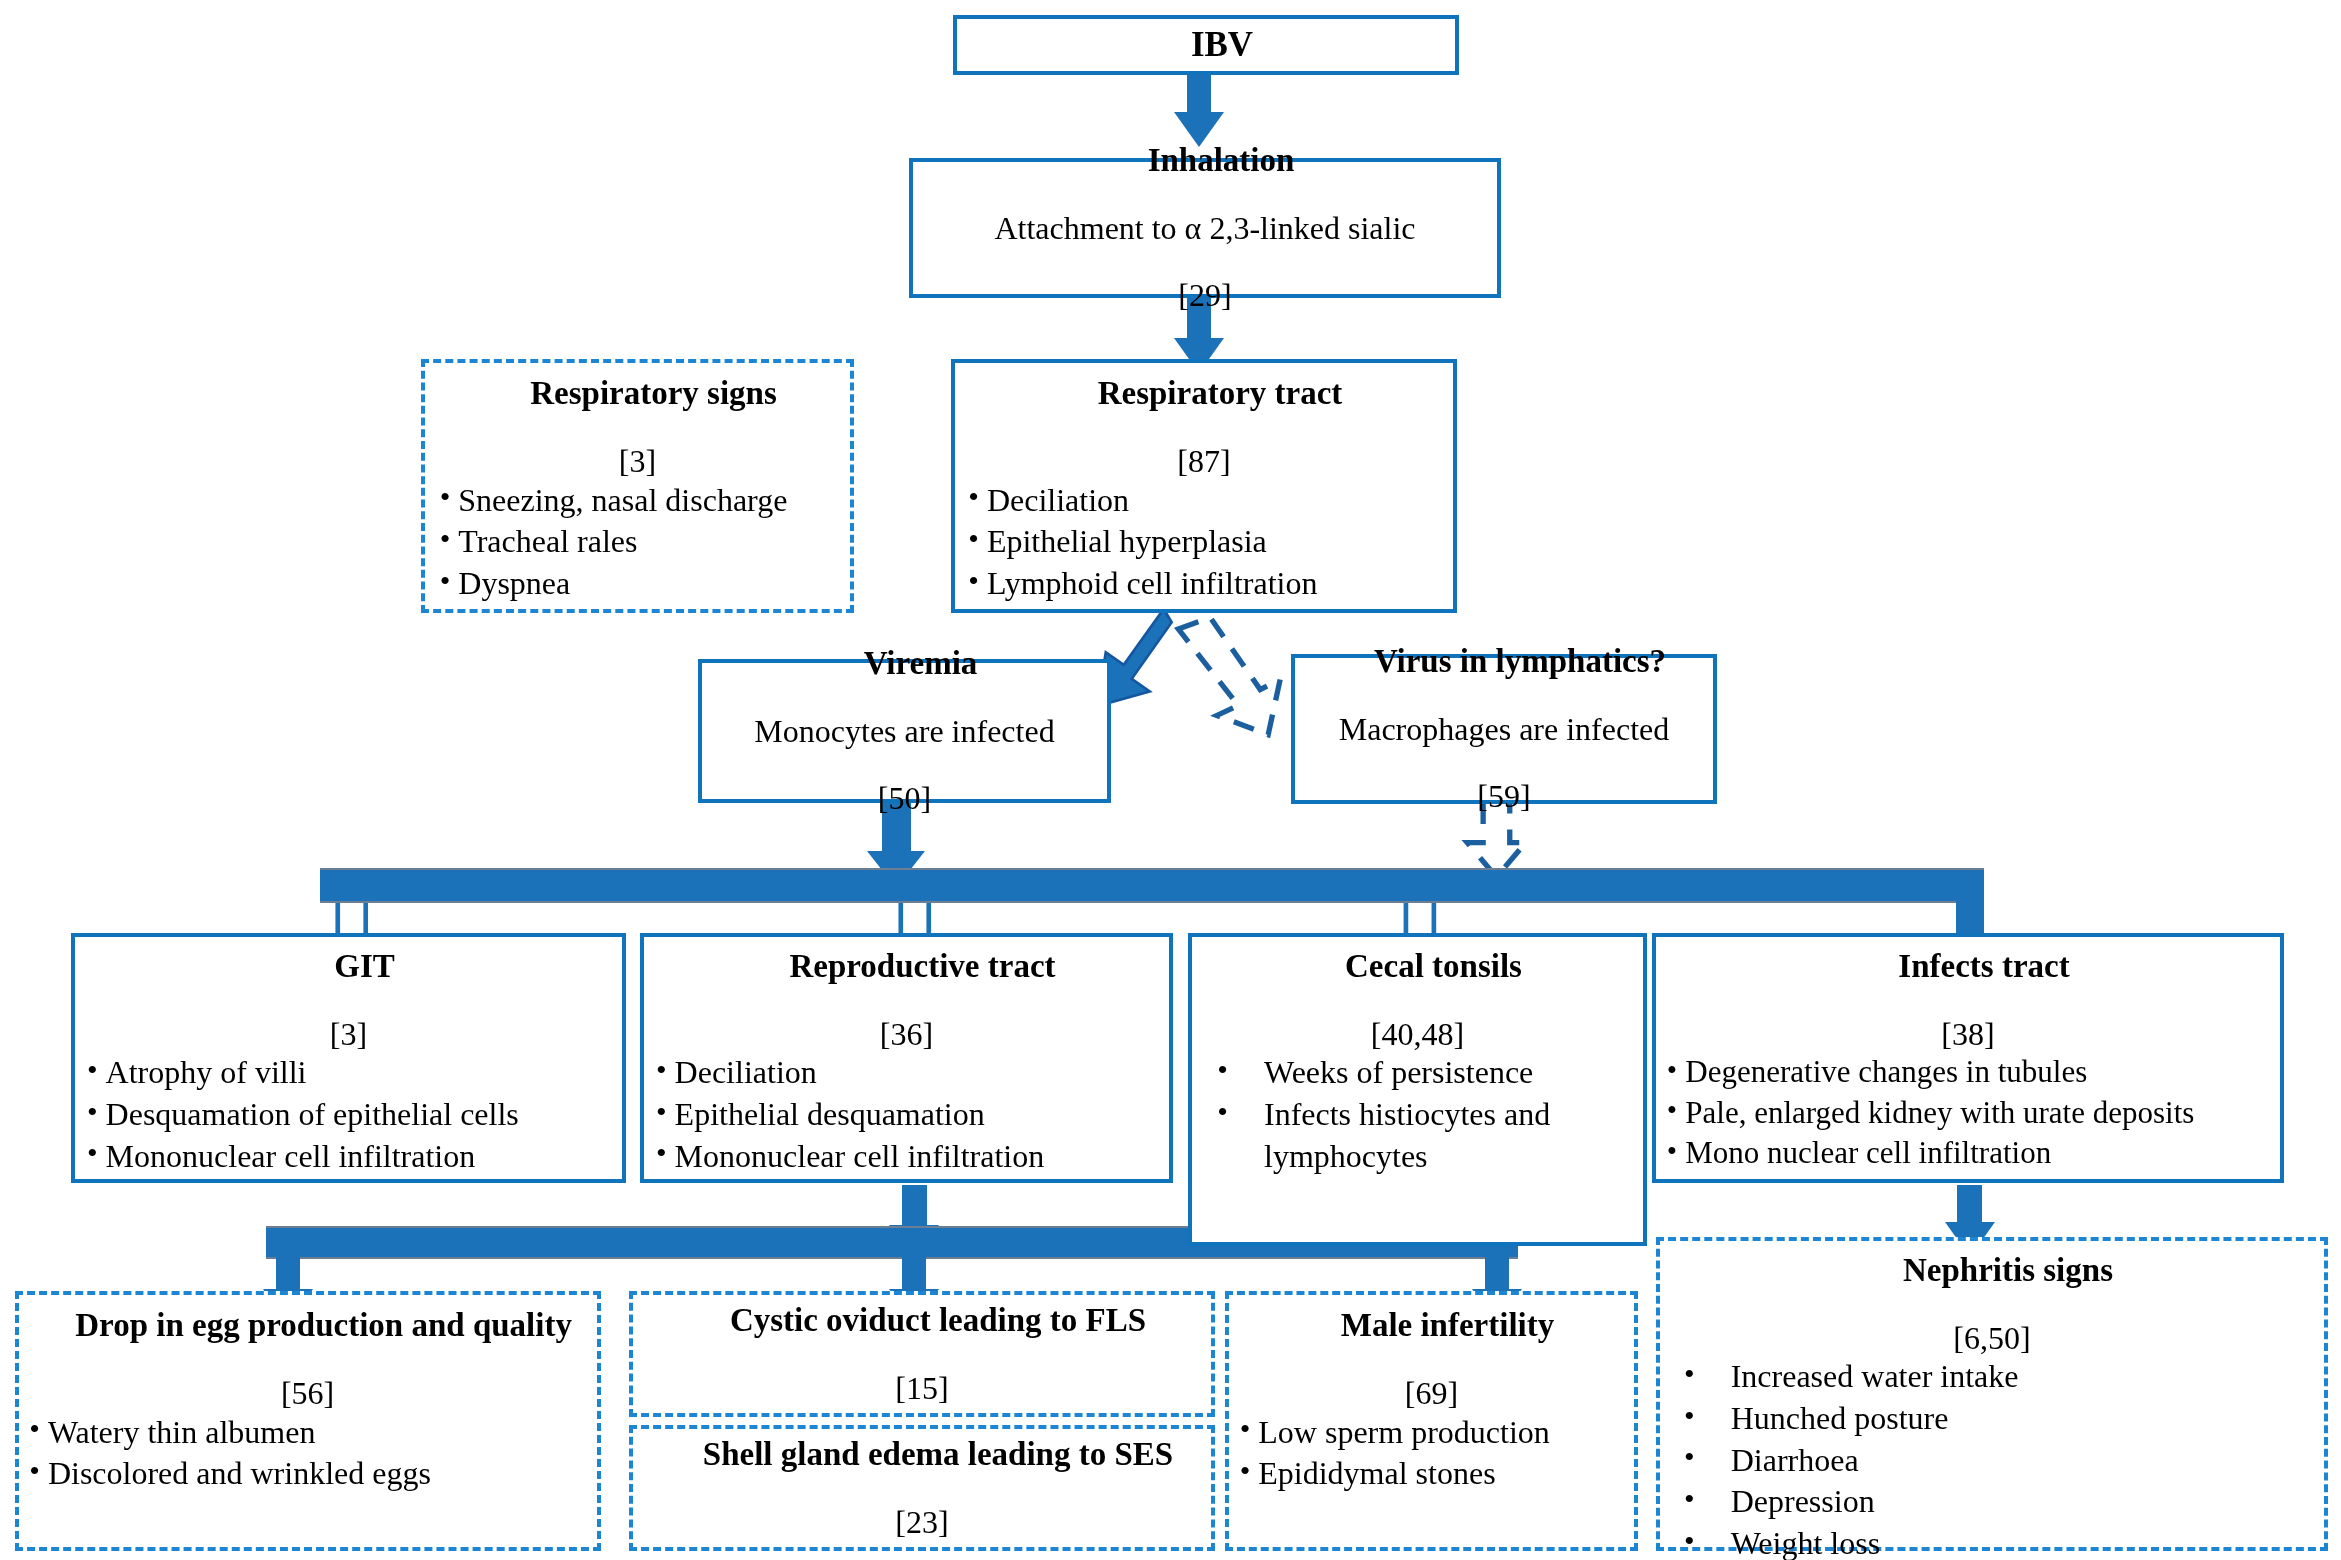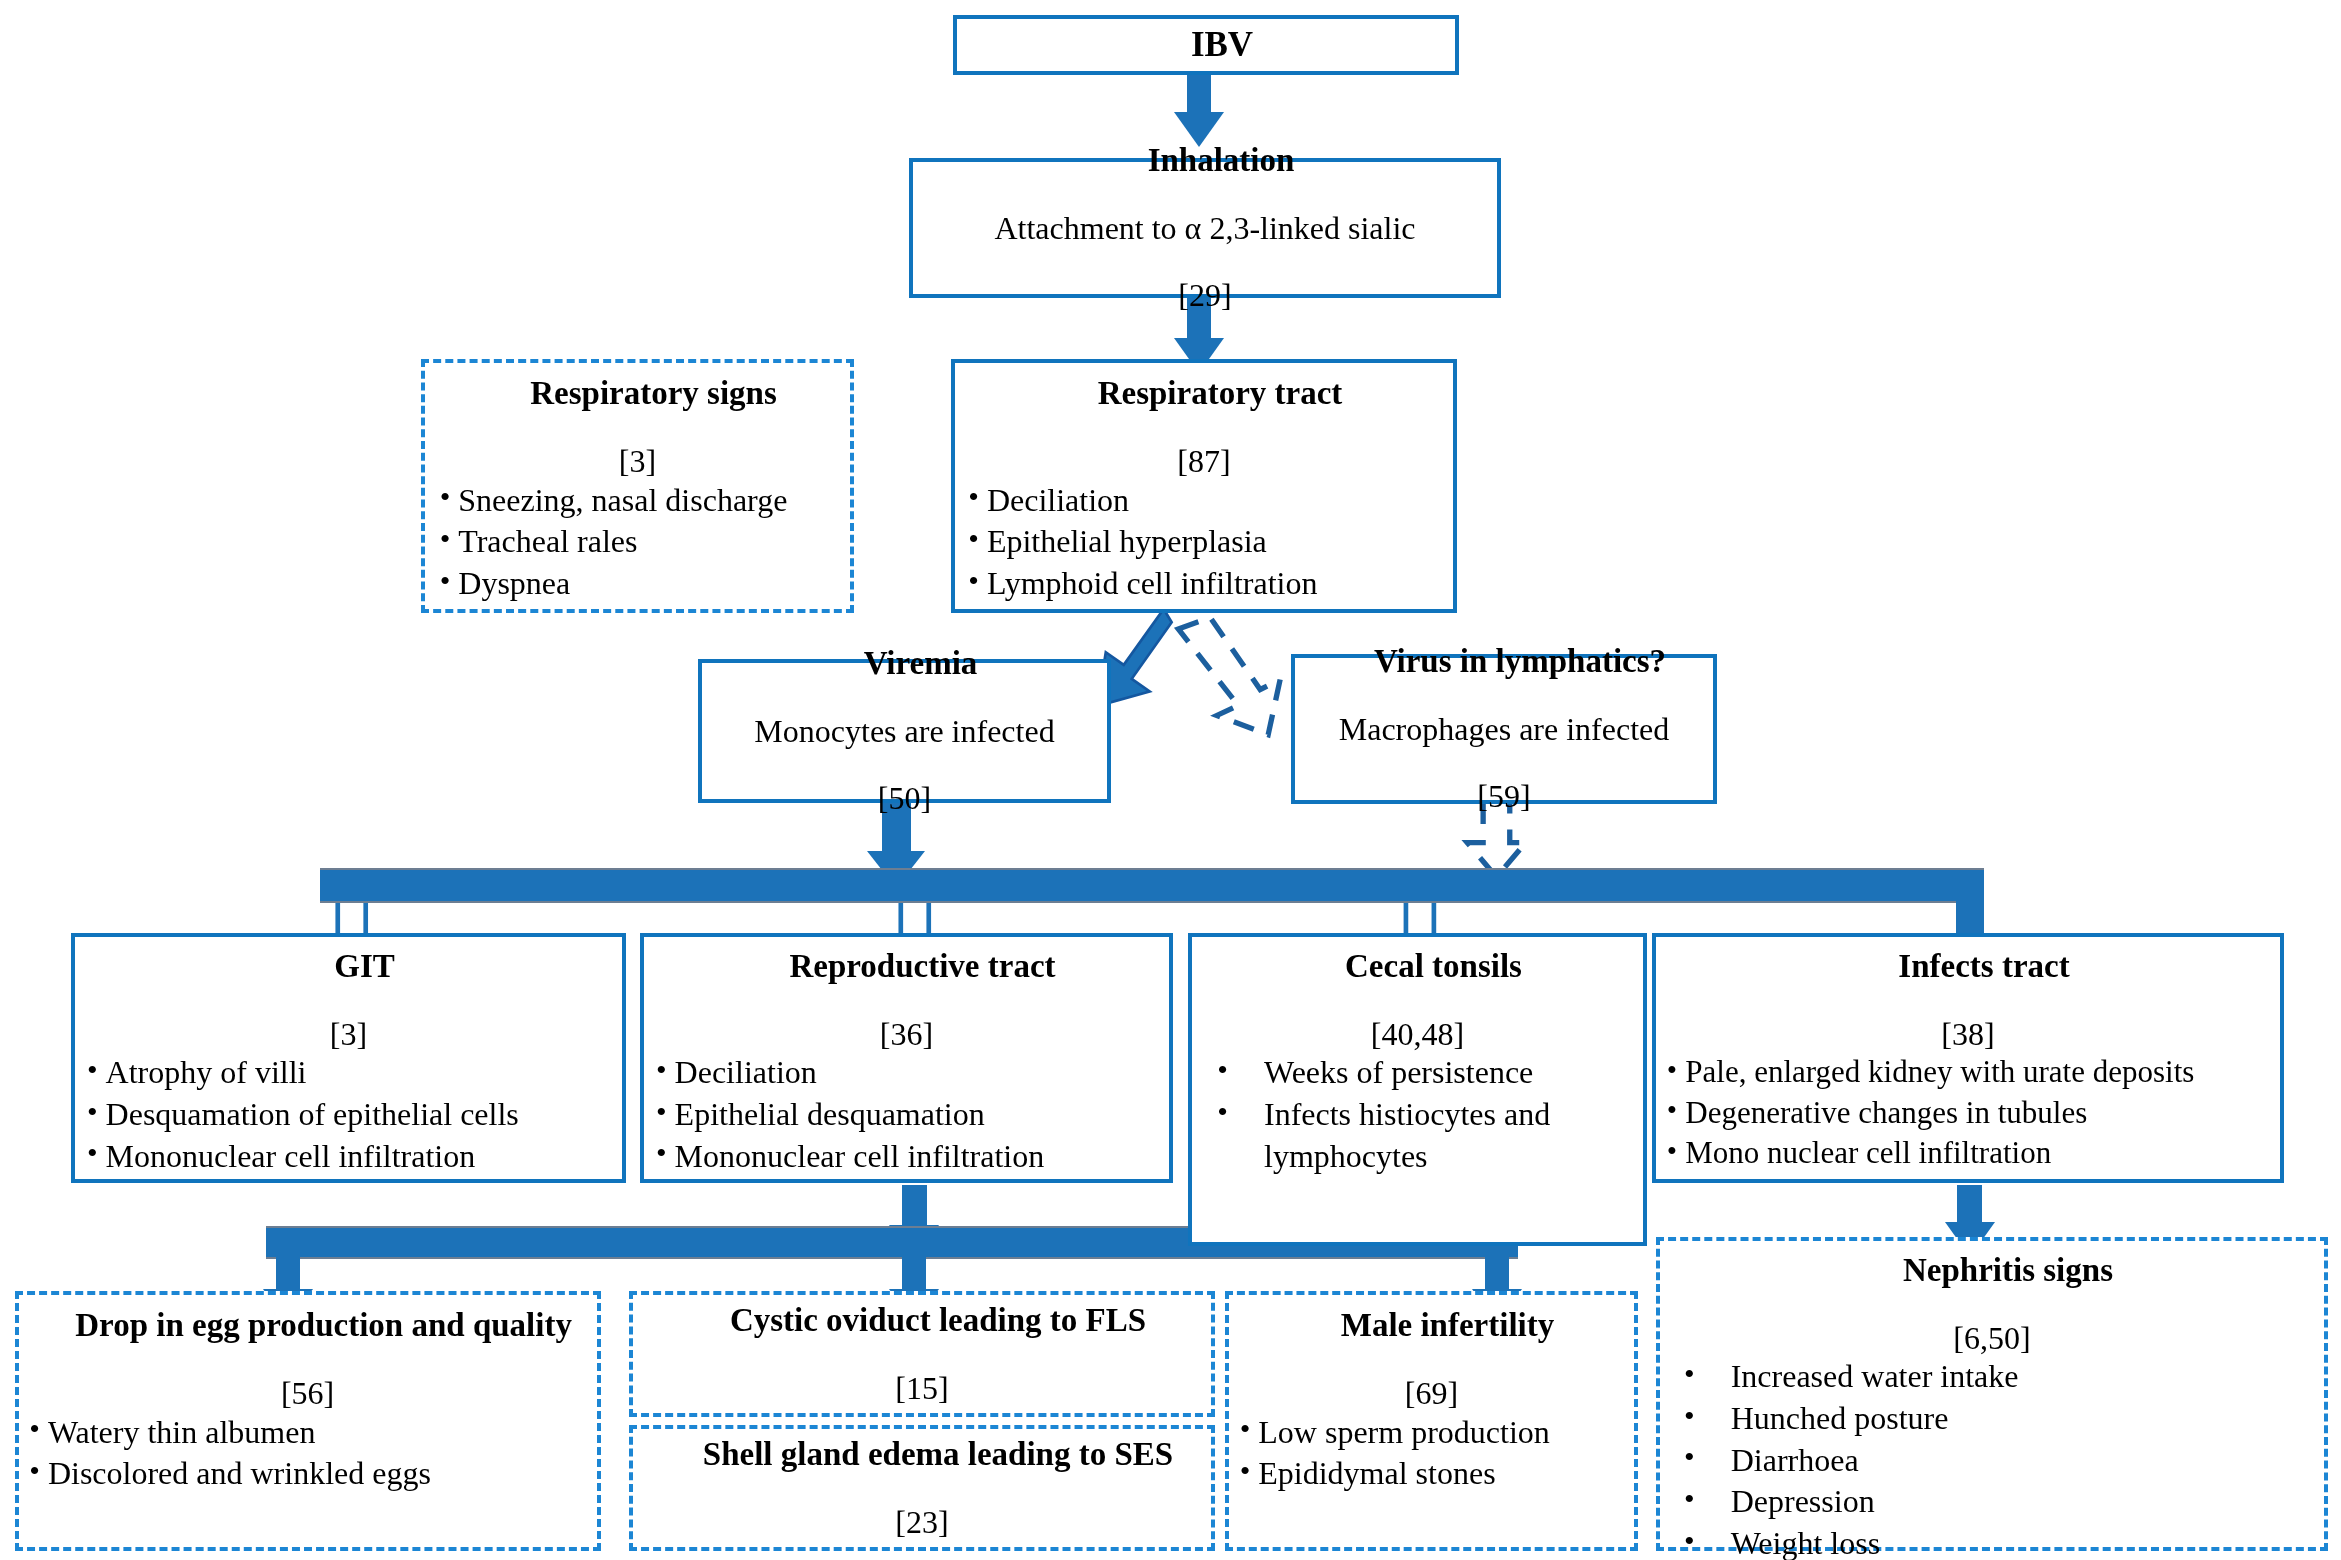--- a/index.html
+++ b/index.html
@@ -218,22 +218,22 @@
     <ul class="fs48 wide">
       <li>Weeks of persistence</li>
       <li>Infects histiocytes and lymphocytes</li>
     </ul>
   </div>
 
   <div class="box" style="left:1652px;top:933px;width:632px;height:250px;padding:10.7px 6.7px 0 6.7px;">
     <div class="title fs50">Infects tract</div>
     <div class="ref fs48">[38]</div>
     <ul class="fs46">
+      <li>Degenerative changes in tubules</li>
       <li>Pale, enlarged kidney with urate deposits</li>
-      <li>Degenerative changes in tubules</li>
       <li>Mono nuclear cell infiltration</li>
     </ul>
   </div>
 
   <div class="box dashed" style="left:14.6px;top:1291px;width:586px;height:260px;padding:12px 6.7px 0 6.7px;">
     <div class="title fs50">Drop in egg production and quality</div>
     <div class="ref fs48">[56]</div>
     <ul class="fs48">
       <li>Watery  thin albumen</li>
       <li>Discolored and wrinkled eggs</li>

